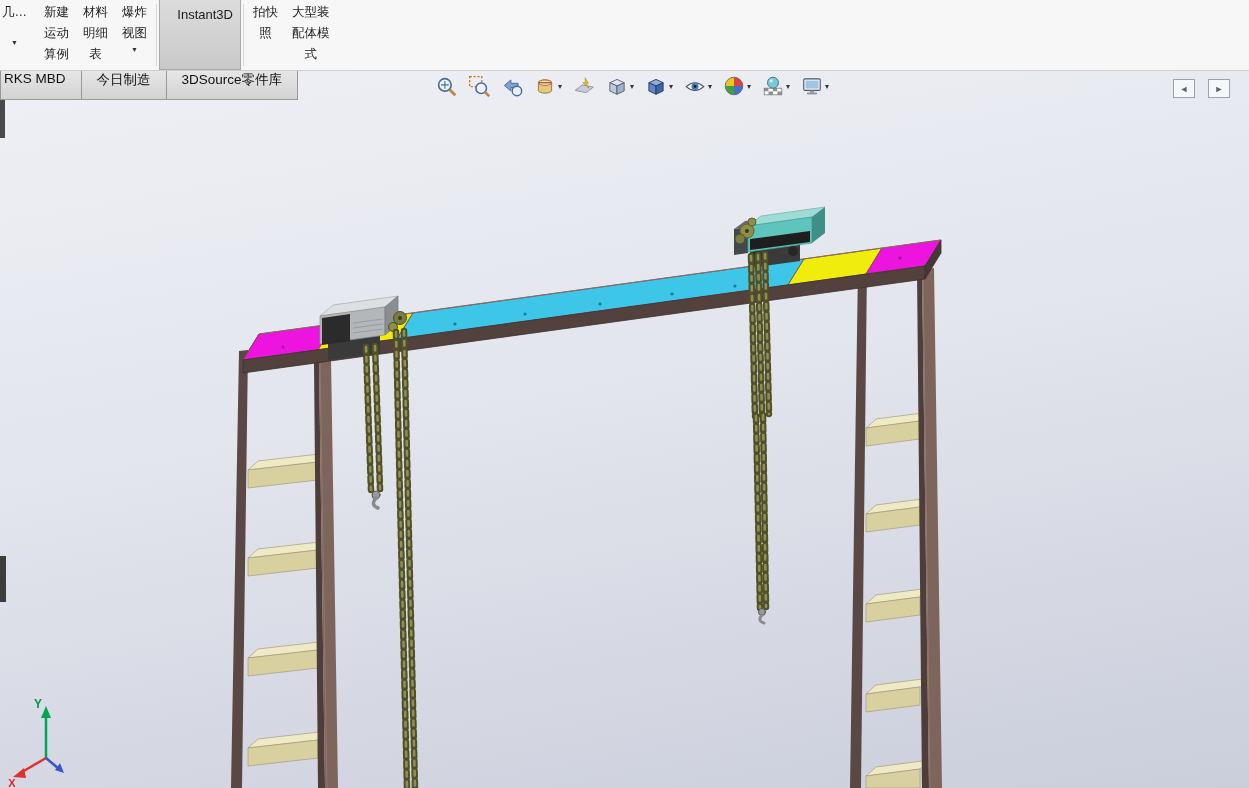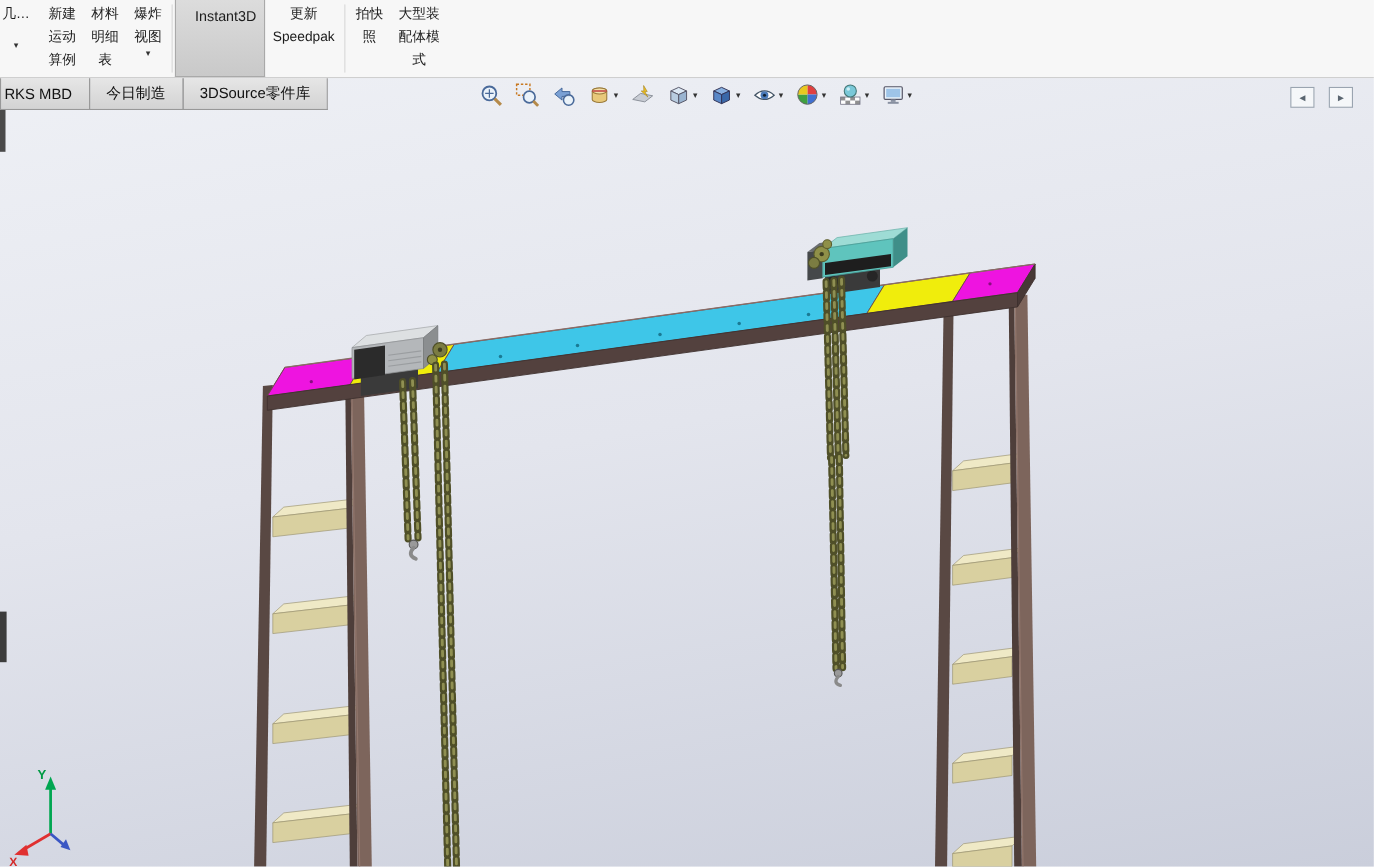--- a/index.html
+++ b/index.html
@@ -26,21 +26,21 @@
     font-size:13px; padding-top:4px;align-items:flex-end;
   }
   .tb-caret { font-size:7px; color:#333; line-height:8px; margin-top:2px; }
   .tb-sep { width:1px; background:#d8d8d8; margin:4px 2px; }
 
   
   .tabs { position:absolute; top:71px; left:0; height:29px; display:flex; z-index:25; }
   .tab {
     background:linear-gradient(#e6e6e6,#d3d3d3);
     border:1px solid #989898; border-top:none; margin-right:-1px;
-    display:flex; align-items:center; padding:0 15px;
+    display:flex; padding:0 15px;
     font-size:13.5px; color:#111; cursor:default;
   }
   .tab.cut { padding-left:3px; }
 
   
   .viewport {
     position:absolute; top:71px; left:0; width:1249px; height:717px;
     background:linear-gradient(170deg,#eef0f5 0%,#e3e5ed 45%,#cacedb 100%);
   }
   .scene { position:absolute; top:0; left:0; }
@@ -322,24 +322,20 @@
   </button>
   <button class="tb-btn">
     <span class="ln">爆炸</span>
     <span class="ln">视图</span>
     <span class="tb-caret">▼</span>
   </button>
   <div class="tb-sep"></div>
   <button class="tb-btn active">
     <span class="ln">Instant3D</span>
   </button>
-  <button class="tb-btn">
-    <span class="ln">更新</span>
-    <span class="ln">Speedpak</span>
-  </button>
   <div class="tb-sep"></div>
   <button class="tb-btn">
     <span class="ln">拍快</span>
     <span class="ln">照</span>
   </button>
   <button class="tb-btn">
     <span class="ln">大型装</span>
     <span class="ln">配体模</span>
     <span class="ln">式</span>
   </button>

